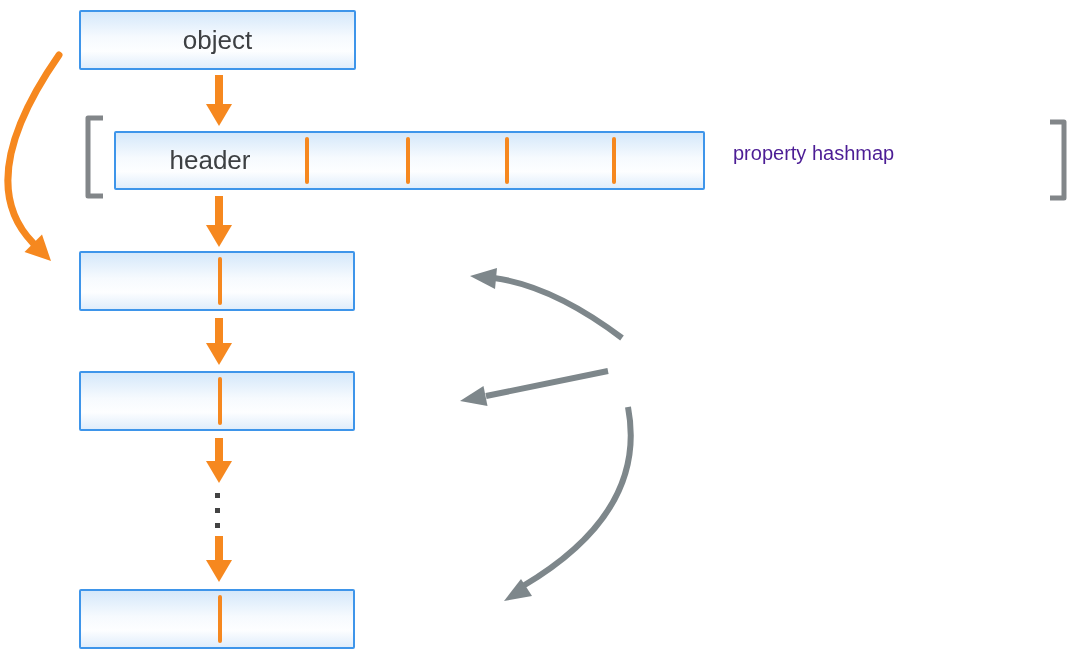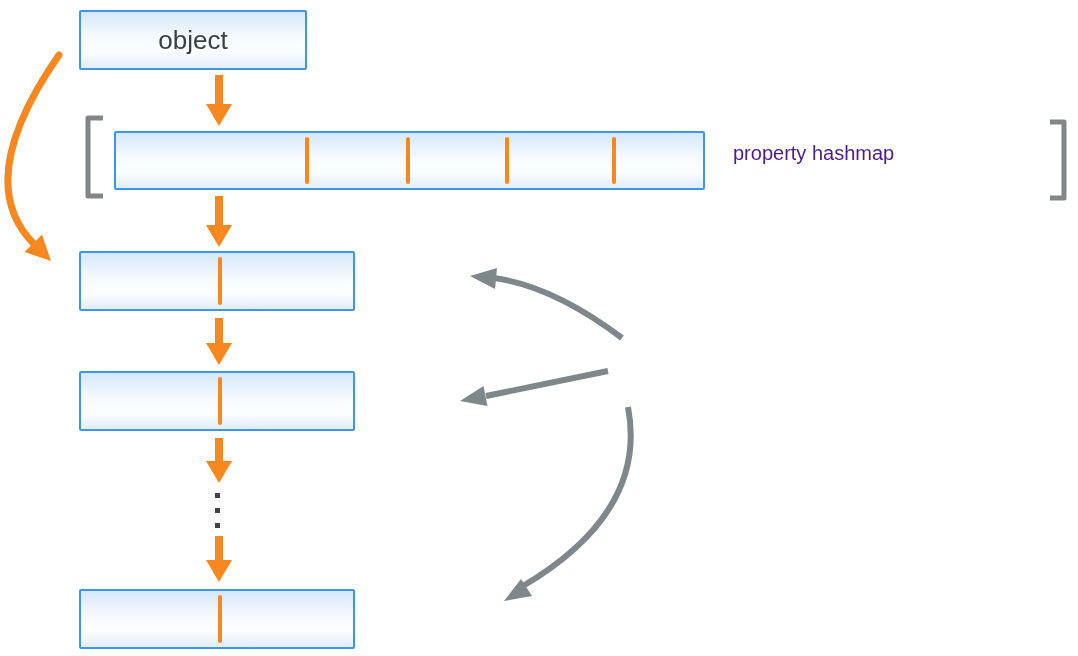--- a/index.html
+++ b/index.html
@@ -16,21 +16,21 @@
     overflow: hidden;
   }
   
   .nodebox {
     position: absolute;
     box-sizing: border-box;
     border: 2px solid #3e95ea;
     border-radius: 2px;
     background: linear-gradient(180deg, #d5e8fa 0%, #f6fafe 45%, #fdfeff 70%, #e0edfb 100%);
   }
-  .box-object { left: 79px;  top: 10px;  width: 228px; height: 60px; padding-left: 44px; }
+  .box-object { left: 79px;  top: 10px;  width: 277px; height: 60px; padding-left: 44px; }
   .box-header { left: 114px; top: 131px; width: 591px; height: 59px; }
   .box-pair1  { left: 79px;  top: 251px; width: 276px; height: 60px; }
   .box-pair2  { left: 79px;  top: 371px; width: 276px; height: 60px; }
   .box-pair3  { left: 79px;  top: 589px; width: 276px; height: 60px; }
 
   .box-label {
     position: absolute;
     left: 0; right: 0; top: 0; bottom: 0;
     display: flex;
     align-items: center;
@@ -80,20 +80,21 @@
 </head>
 <body>
 
 <div class="canvas">
 
   <div class="nodebox box-object">
     <div class="box-label">object</div>
   </div>
 
   <div class="nodebox box-header">
+    <div class="box-label">header</div>
     <div class="tick tick-h1"></div>
     <div class="tick tick-h2"></div>
     <div class="tick tick-h3"></div>
     <div class="tick tick-h4"></div>
   </div>
 
   <div class="nodebox box-pair1">
     <div class="tick tick-pair"></div>
   </div>
   <div class="nodebox box-pair2">

